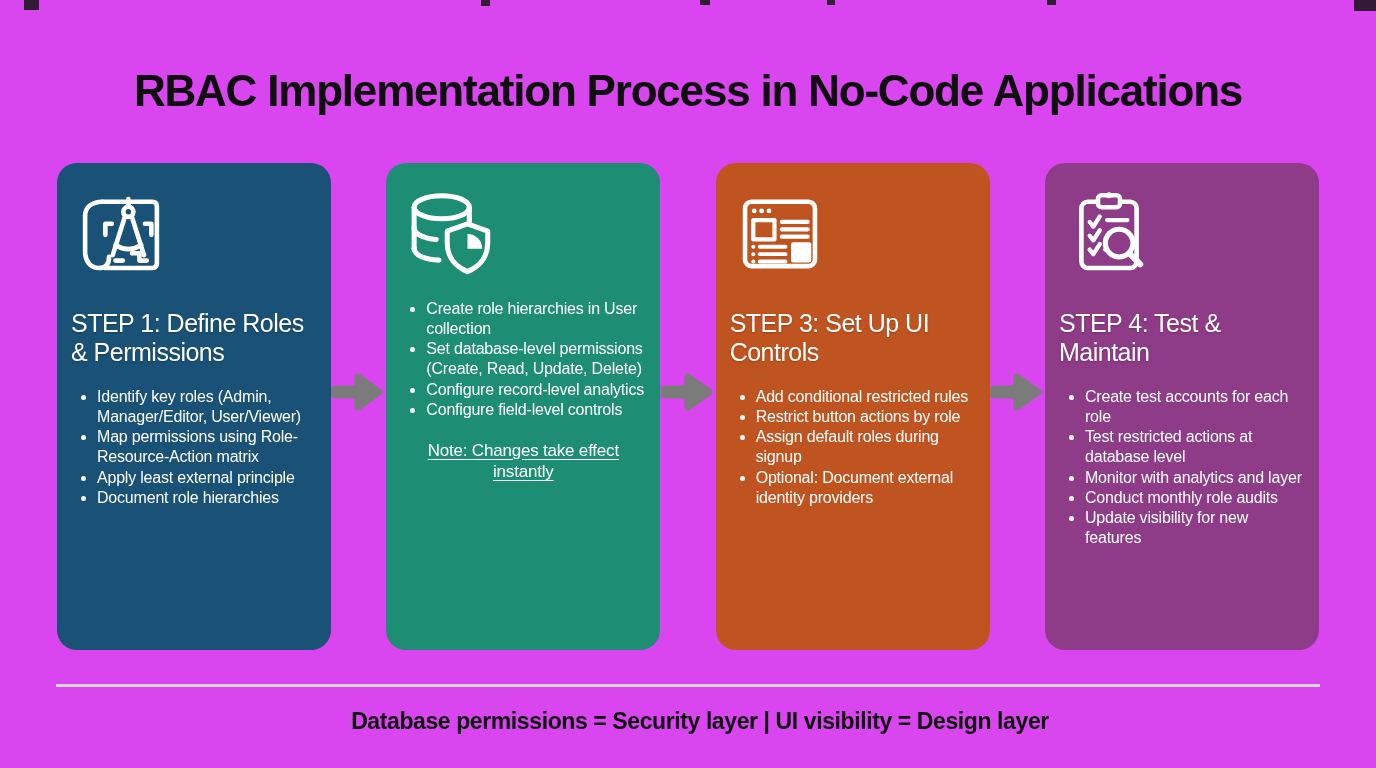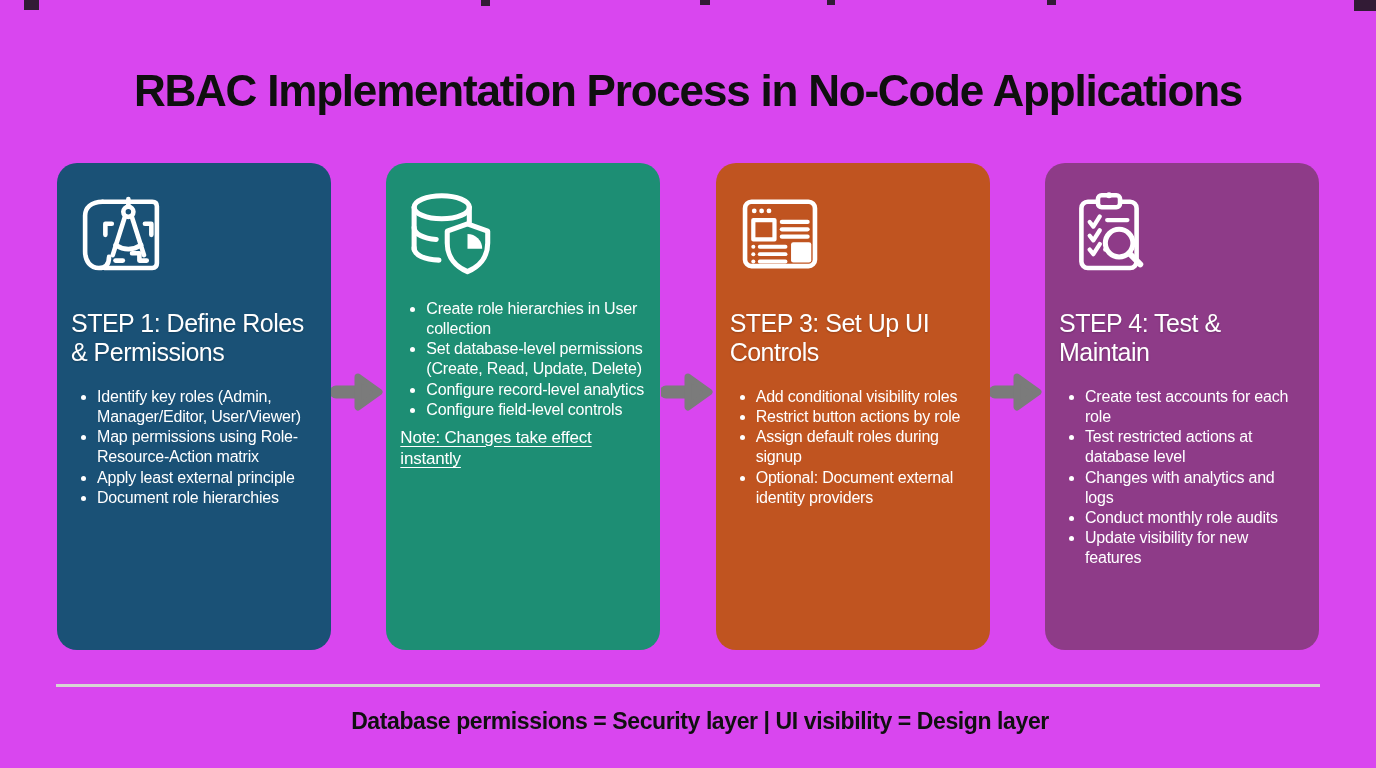--- a/index.html
+++ b/index.html
@@ -55,26 +55,27 @@
   .card-bullets {
     margin-top: 20px;
     padding-left: 26px;
     list-style: disc;
     font-size: 16px;
     line-height: 1.26;
     letter-spacing: -0.2px;
   }
   .card-bullets li { margin: 0; }
   .card-note {
-    margin-top: 7px;
+    margin-top: 20px;
     font-size: 17px;
     line-height: 1.26;
     letter-spacing: -0.2px;
     text-decoration: underline;
     text-underline-offset: 3px;
+    text-align: center;
   }
   .flow-arrow {
     position: absolute;
     top: 205px;
     width: 54px;
     height: 48px;
   }
   .flow-arrow svg { width: 54px; height: 48px; }
   .arrow-1 { left: 274px; }
   .arrow-2 { left: 604px; }
@@ -174,21 +175,21 @@
             <circle cx="21" cy="73" r="2.2" fill="#fff" stroke="none"></circle>
             <circle cx="21" cy="81" r="2.2" fill="#fff" stroke="none"></circle>
             <path d="M28 65 H56" stroke-width="4.2"></path>
             <path d="M28 73 H56" stroke-width="4.2"></path>
             <path d="M28 81 H56" stroke-width="4.2"></path>
             <rect x="62" y="60" width="22" height="22" rx="2.5" fill="#fff" stroke="none"></rect>
           </svg></span>
     <div class="card-title">STEP 3: Set Up UI
 Controls</div>
     <ul class="card-bullets">
-          <li>Add conditional visibility roles</li>
+          <li>Add conditional restricted rules</li>
           <li>Restrict button actions by role</li>
           <li>Assign default roles during signup</li>
           <li>Optional: Document external identity providers</li>
         </ul>
 
   </div>
 
   <div class="card" style="--card-color: #8e3b88;">
     <span class="card-icon"><svg viewBox="0 0 100 100" fill="none" stroke="#fff" stroke-width="5" stroke-linecap="round" stroke-linejoin="round">
             <rect x="20" y="16" width="60" height="72" rx="7"></rect>
@@ -200,21 +201,21 @@
             <path d="M29 68 L33 73 L40 62" stroke-width="4.6"></path>
             <circle cx="46" cy="68" r="2.4" fill="#fff" stroke="none"></circle>
             <circle cx="61" cy="61" r="15" stroke-width="5.5"></circle>
             <path d="M72 72 L84 84" stroke-width="6.5"></path>
           </svg></span>
     <div class="card-title">STEP 4: Test &amp;
 Maintain</div>
     <ul class="card-bullets">
           <li>Create test accounts for each role</li>
           <li>Test restricted actions at database level</li>
-          <li>Changes with analytics and logs</li>
+          <li>Monitor with analytics and layer</li>
           <li>Conduct monthly role audits</li>
           <li>Update visibility for new features</li>
         </ul>
 
   </div>
 <div class="flow-arrow arrow-1">
       <svg viewBox="0 0 54 48" aria-hidden="true">
         <line x1="5" y1="24" x2="27" y2="24" stroke="#7b7b7b" stroke-width="13" stroke-linecap="round"></line>
         <path d="M27 9 L48 24 L27 39 Z" fill="#7b7b7b" stroke="#7b7b7b" stroke-width="7" stroke-linejoin="round" stroke-linecap="round"></path>
       </svg>

